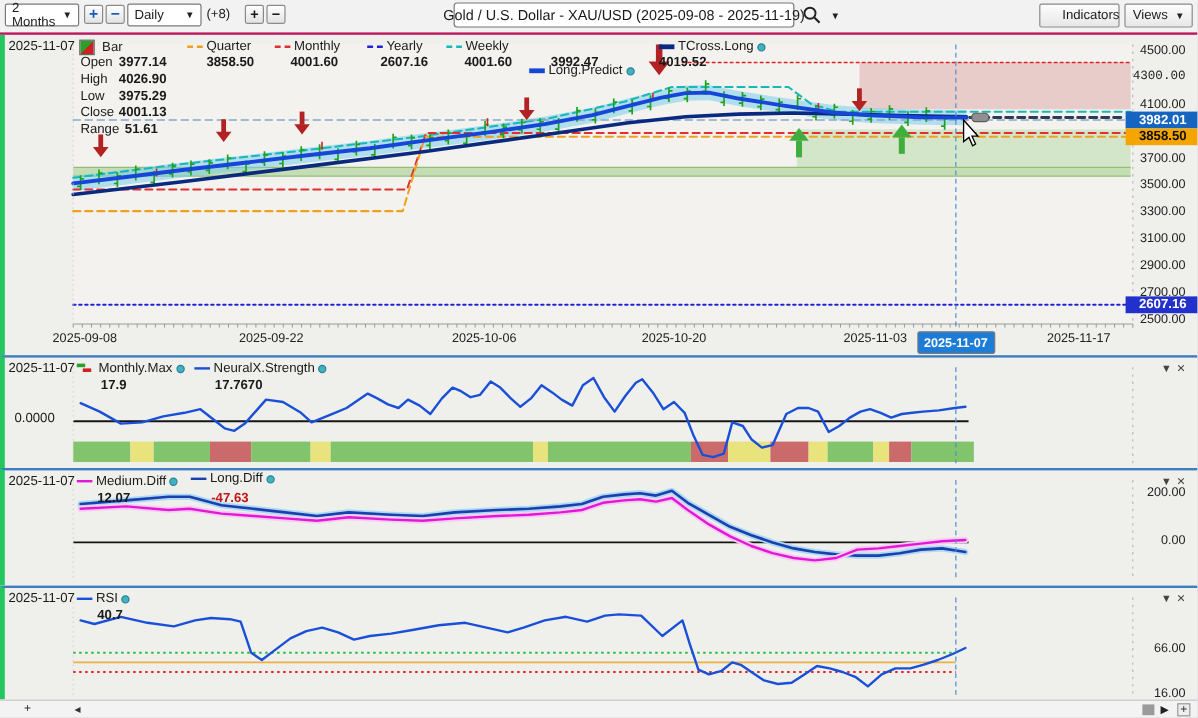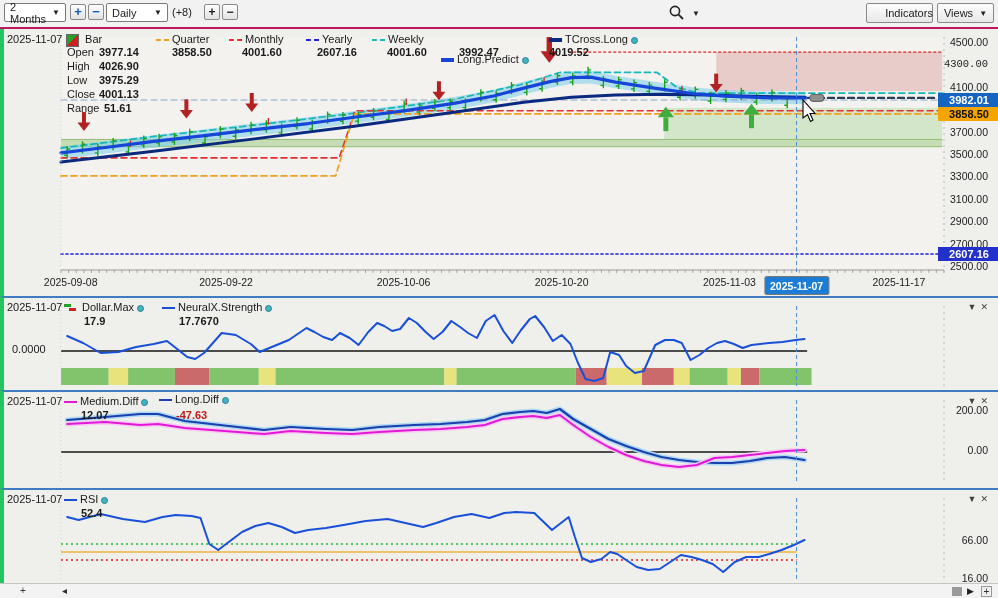--- a/index.html
+++ b/index.html
@@ -61,20 +61,23 @@
     </div>
     <div class="btn blue" style="left:70px;">+</div>
     <div class="btn blue" style="left:88px;">−</div>
     <div class="sel" style="left:106px;width:62px;">
       <span>Daily</span>
       <span class="caret">▼</span>
     </div>
     <span class="plus8">(+8)</span>
     <div class="btn" style="left:204px;">+</div>
     <div class="btn" style="left:222px;">−</div>
+    <div class="titlebox">
+      <span>Gold / U.S. Dollar - XAU/USD (2025-09-08 - 2025-11-19)</span>
+    </div>
     <div class="searchwrap">
       <svg width="18" height="18">
         <circle cx="7" cy="7" r="4.6" fill="none" stroke="#222" stroke-width="1.6"></circle>
         <line x1="10.6" y1="10.6" x2="15" y2="15" stroke="#222" stroke-width="1.8"></line>
       </svg>
       <span class="caret">▼</span>
     </div>
     <div class="ddbtn" style="left:866px;width:67px;padding-left:39px;">
       <span>Indicators</span>
       <span class="caret">▼</span>
@@ -373,21 +376,21 @@
         <rect x="755.4530000000001" y="68" width="52.096999999999866" height="17" fill="#82c46c"></rect>
         <line x1="57" y1="51" x2="803.135" y2="51" stroke="#151515" stroke-width="1.6"></line>
         <polyline points="63.181,36 79.075,43 96.735,53 114.39500000000001,52 132.055,47 149.715,44 162.95999999999998,41 174.43900000000002,50 183.269,57 191.216,59 200.046,53 208.87599999999998,43 217.706,33 231.834,35 246.845,44 255.675,52 265.388,48 275.101,44 284.81399999999996,40 293.644,34 302.47400000000005,28 310.421,32 319.251,37 328.081,40 336.028,33 345.741,38 354.571,45 364.284,32 373.114,23 380.178,26 388.125,31 396.072,29 404.902,18 412.84900000000005,23 421.679,32 429.626,39 438.456,32 447.286,21 456.116,27 464.06300000000005,33 472.893,38 481.723,21 490.553,15 499.383,31 508.213,43 517.043,30 525.873,19 531.171,16 540.001,27 548.831,41 557.661,35 566.491,44 573.555,62 581.502,79 590.332,81 599.162,78 606.226,52 615.056,55 622.12,66 630.95,73 639.78,71 651.259,45 660.9720000000001,40 669.8019999999999,40 677.7489999999999,43 686.579,60 695.409,55 704.239,48 713.069,43 721.016,41 729.846,44 738.676,48 747.506,45 756.336,44 765.166,43 778.411,42 791.656,40 800.486,39" fill="none" stroke="#1a50d8" stroke-width="2" stroke-linejoin="round" stroke-linecap="round"></polyline>
         <line x1="792.539" y1="6" x2="792.539" y2="86" stroke="#4d8fd0" stroke-width="1" stroke-dasharray="4,3"></line>
         <line x1="940" y1="6" x2="940" y2="86" stroke="#b8b8b8" stroke-width="1" stroke-dasharray="2,4"></line>
         <line x1="57" y1="6" x2="57" y2="86" stroke="#cdcdca" stroke-width="1" stroke-dasharray="1,3"></line>
       </svg>
     <div class="lg" style="left:3px;top:3px;">2025-11-07</div>
     <div class="lg" style="left:60px;top:3px;">
       <span class="nxic"><i class="g"></i><i class="r"></i></span>
-      <span>Dollar.Max</span><span class="dot"></span>
+      <span>Monthly.Max</span><span class="dot"></span>
     </div>
     <div class="lg lgv" style="left:80px;top:17px;">17.9</div>
     <div class="lg" style="left:158px;top:3px;"><span class="lic solid-rsi"></span><span>NeuralX.Strength</span><span class="dot"></span></div>
     <div class="lg lgv" style="left:175px;top:17px;">17.7670</div>
     <div class="lg" style="left:8px;top:45px;">0.0000</div>
     <div class="ctrls"><span>▼</span><span>✕</span></div>
   </div>
 
   <div class="panel sub" id="p-diff" style="top:390px;height:98px;">
     <svg id="svg-diff" width="998" height="96">
@@ -415,21 +418,21 @@
         <line x1="57" y1="52" x2="792.539" y2="52" stroke="#22bb33" stroke-width="1.6" stroke-dasharray="2,3"></line>
         <line x1="57" y1="60" x2="792.539" y2="60" stroke="#f0b040" stroke-width="1.6"></line>
         <line x1="57" y1="68" x2="792.539" y2="68" stroke="#e02020" stroke-width="1.6" stroke-dasharray="2,3"></line>
         <polyline points="63.181,25 74.66,28 96.735,22 118.81,27 140.885,30 158.54500000000002,25 171.79000000000002,23 187.684,24 196.514,26 205.34400000000002,52 214.174,58 224.77,50 238.015,40 251.26,34 264.505,31 277.75,35 290.995,41 304.24,38 321.9,36 339.56,33 361.635,29 383.71,27 401.37,31 419.03,35 432.275,31 449.935,25 467.595,22 485.255,26 500.266,21 511.745,20 530.288,21 547.9480000000001,38 564.7249999999999,25 570.906,45 577.97,66 586.8,70 597.396,67 606.226,60 613.29,62 622.12,68 632.716,75 644.195,78 655.6740000000001,77 666.27,70 676.866,63 687.462,65 698.058,68 708.654,72 719.25,80 730.729,70 742.208,65 754.57,65 765.166,62 777.5279999999999,58 789.89,53 800.486,48" fill="none" stroke="#1a50d8" stroke-width="2" stroke-linejoin="round" stroke-linecap="round"></polyline>
         <line x1="792.539" y1="6" x2="792.539" y2="87" stroke="#4d8fd0" stroke-width="1" stroke-dasharray="4,3"></line>
         <line x1="940" y1="6" x2="940" y2="87" stroke="#b8b8b8" stroke-width="1" stroke-dasharray="2,4"></line>
         <line x1="57" y1="6" x2="57" y2="87" stroke="#cdcdca" stroke-width="1" stroke-dasharray="1,3"></line>
       </svg>
     <div class="lg" style="left:3px;top:3px;">2025-11-07</div>
     <div class="lg" style="left:60px;top:3px;"><span class="lic solid-rsi"></span><span>RSI</span><span class="dot"></span></div>
-    <div class="lg lgv" style="left:77px;top:17px;">52.4</div>
+    <div class="lg lgv" style="left:77px;top:17px;">40.7</div>
     <div class="axlbl" style="top:44px;">66.00</div>
     <div class="axlbl" style="top:82px;">16.00</div>
     <div class="ctrls"><span>▼</span><span>✕</span></div>
   </div>
 
   <div class="status">
     <span class="mini" style="left:20px;">+</span>
     <span class="mini" style="left:62px;">◂</span>
     <span class="sq" style="left:952px;"></span>
     <span class="tri" style="left:967px;">▶</span>

